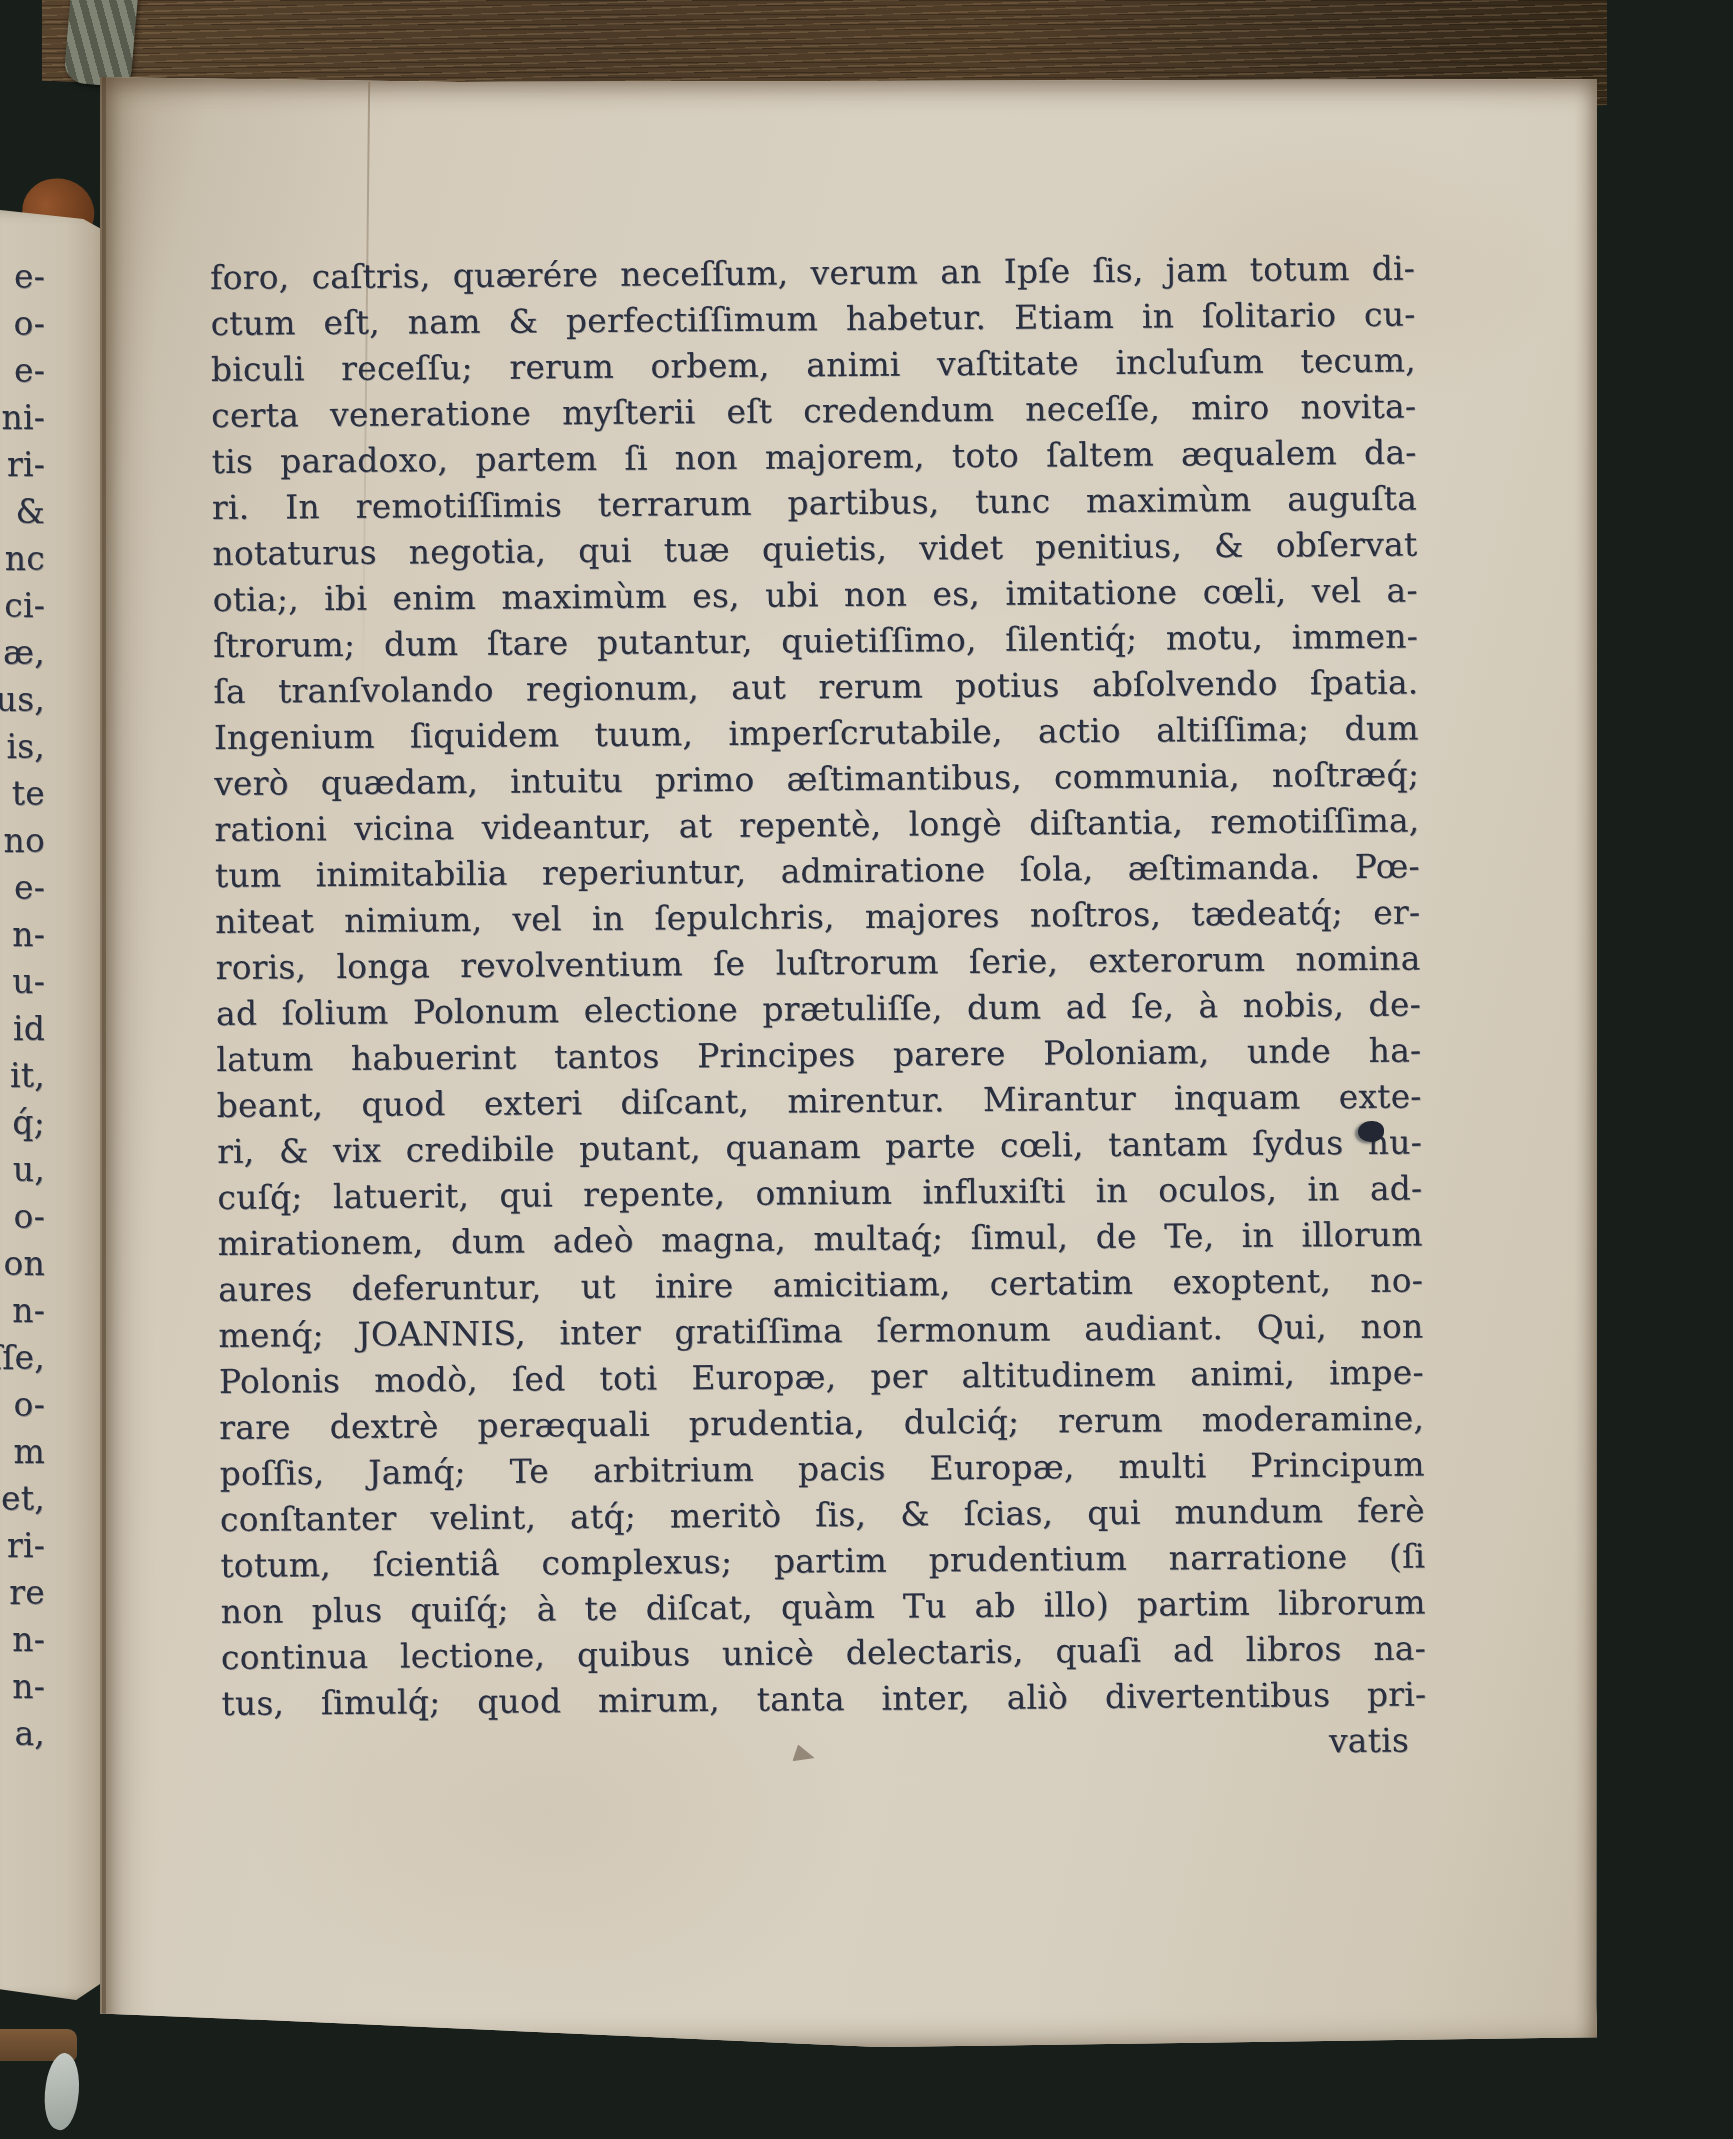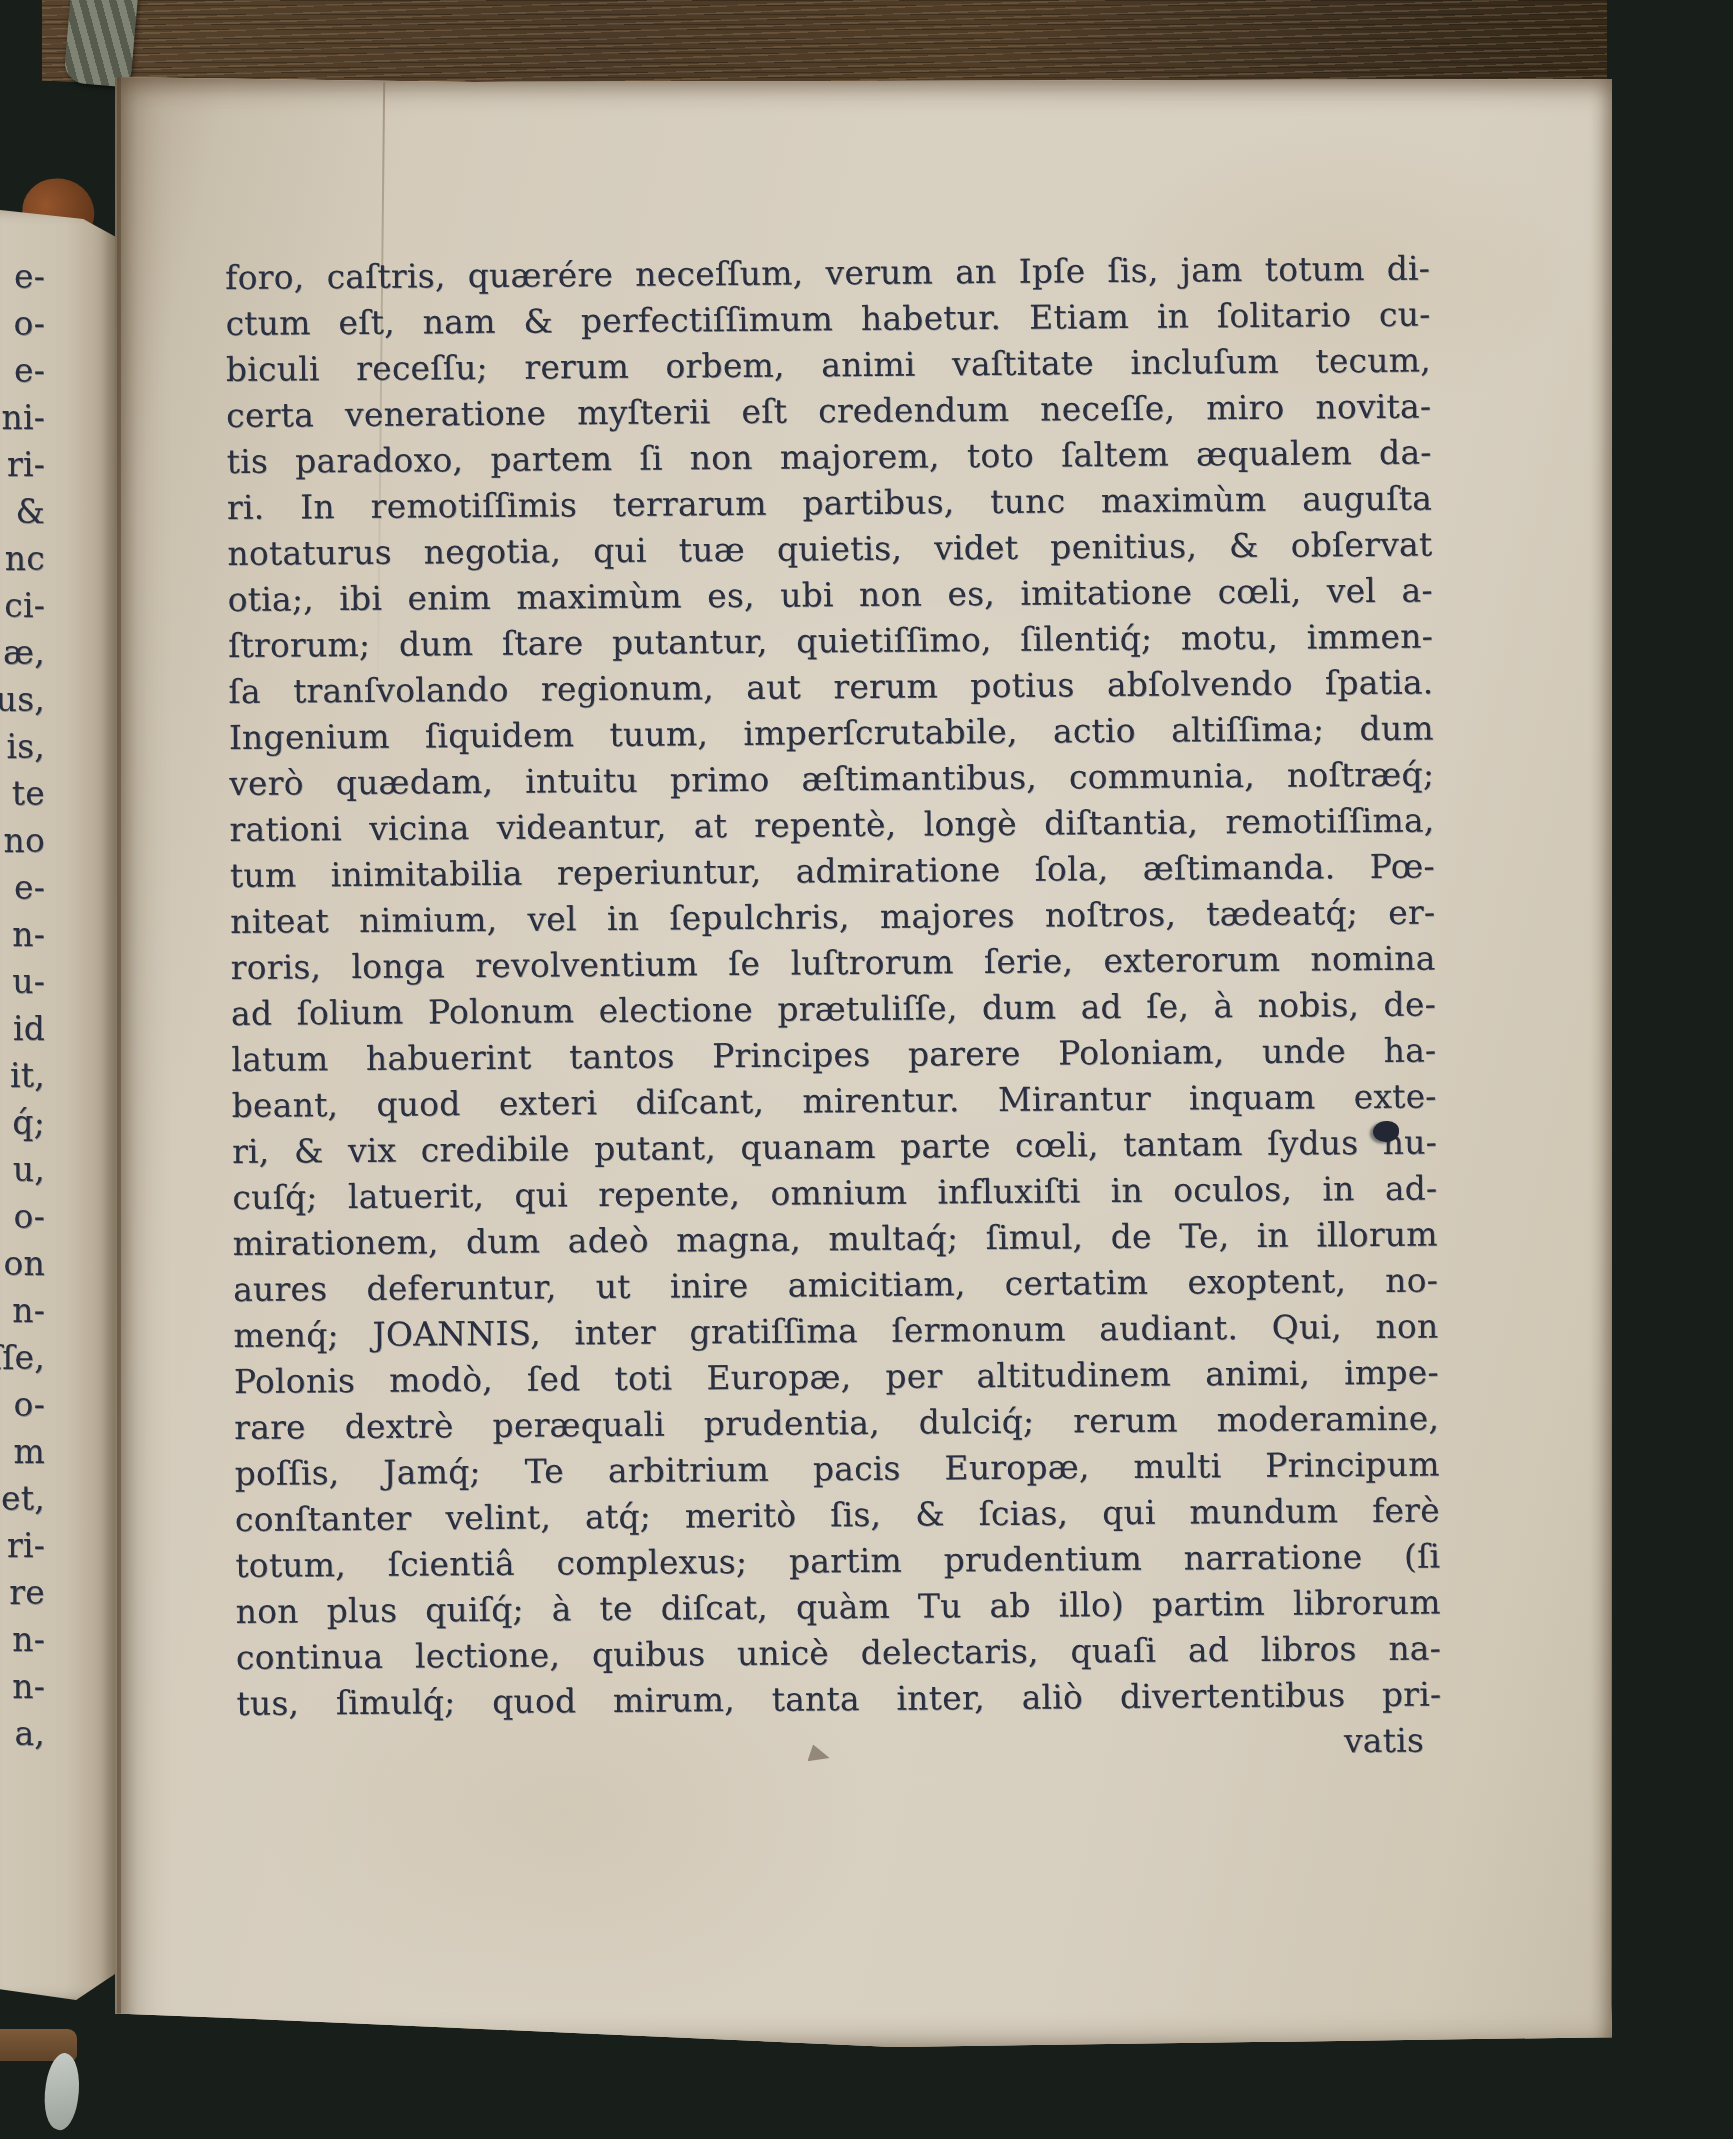--- a/index.html
+++ b/index.html
@@ -33,21 +33,21 @@
   .sliver{position:absolute;left:0;top:210px;width:119px;height:1790px;z-index:4;
     background:linear-gradient(90deg,#d0c7b6 0%,#cbc1af 55%,#b6aa95 85%,#a1957e 100%);
     clip-path:polygon(0 0,70% 0.5%,100% 1.6%,100% 98.4%,64% 100%,0 99.4%);
     box-shadow:inset -11.2px 0 13px rgba(60,48,32,0.35);}
   .frags{position:absolute;left:0;top:43px;width:45px;}
   .frag{height:47px;display:flex;align-items:center;justify-content:flex-end;
     font-size:33px;color:var(--ink);white-space:nowrap;letter-spacing:0.2px;
     text-shadow:0.6px 0.7px 0.6px rgba(42,48,64,0.4);}
 
   
-  .page{position:absolute;left:115px;top:77px;width:1497px;height:1974px;z-index:5;
+  .page{position:absolute;left:100px;top:77px;width:1497px;height:1974px;z-index:5;
     background:
       radial-gradient(ellipse 337px 209px at 82% 10%, rgba(186,156,114,0.14), rgba(0,0,0,0) 70%),
       radial-gradient(ellipse 418px 305px at 30% 88%, rgba(170,145,110,0.12), rgba(0,0,0,0) 72%),
       radial-gradient(ellipse 723px 562px at 55% 40%, rgba(255,252,244,0.10), rgba(0,0,0,0) 75%),
       linear-gradient(103deg,#b2a691 0%,#c9bfad 6%,#d4cbbb 16%,#d8d0c1 42%,#d7cfc0 70%,#d0c7b5 90%,#c6bca9 100%),
       var(--paper);
     clip-path:polygon(0 0,24% 0.25%,100% 0.1%,99.95% 97.7%,100% 99.3%,52% 99.8%,10% 98.4%,0 98.1%);
     box-shadow:inset 0 13px 17.7px rgba(86,62,38,0.28), inset 16px 0 35px rgba(78,60,38,0.42),
                inset -6.4px 0 16px rgba(70,56,40,0.30), inset 0 -11.2px 19px rgba(110,90,62,0.22);}
   .gutter-shade{position:absolute;left:2.4px;top:0;width:3.2px;height:100%;

